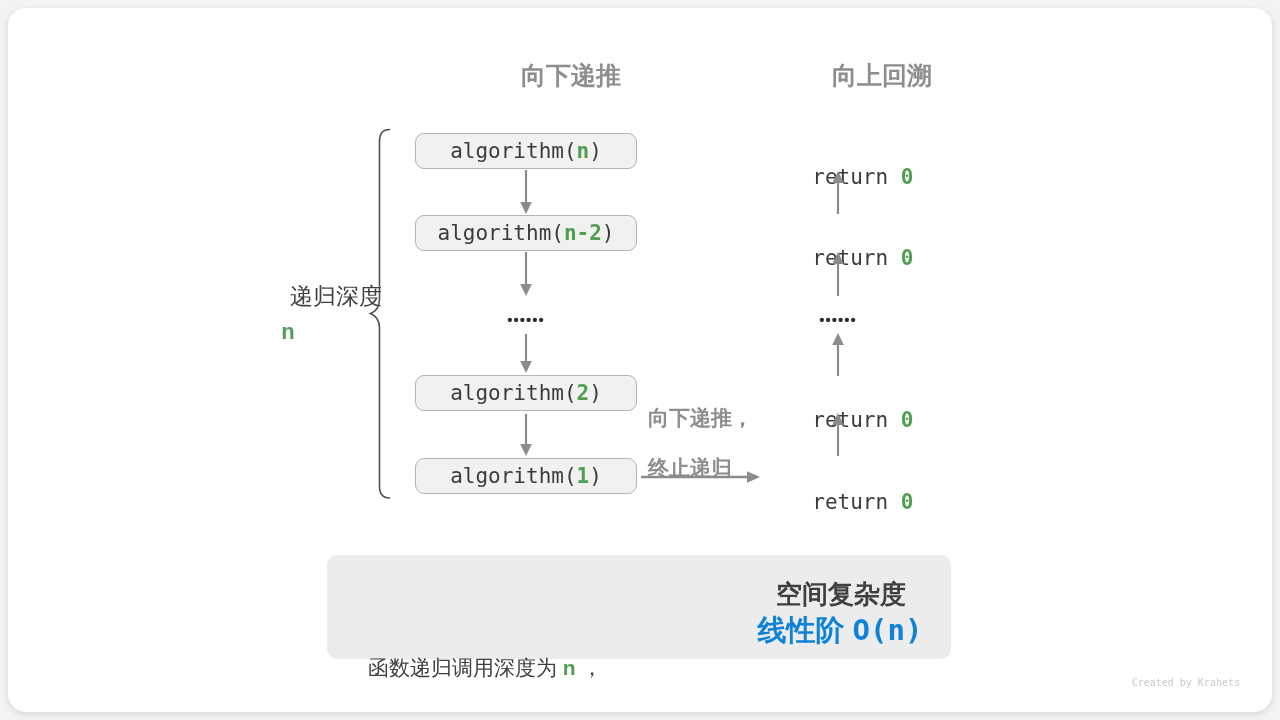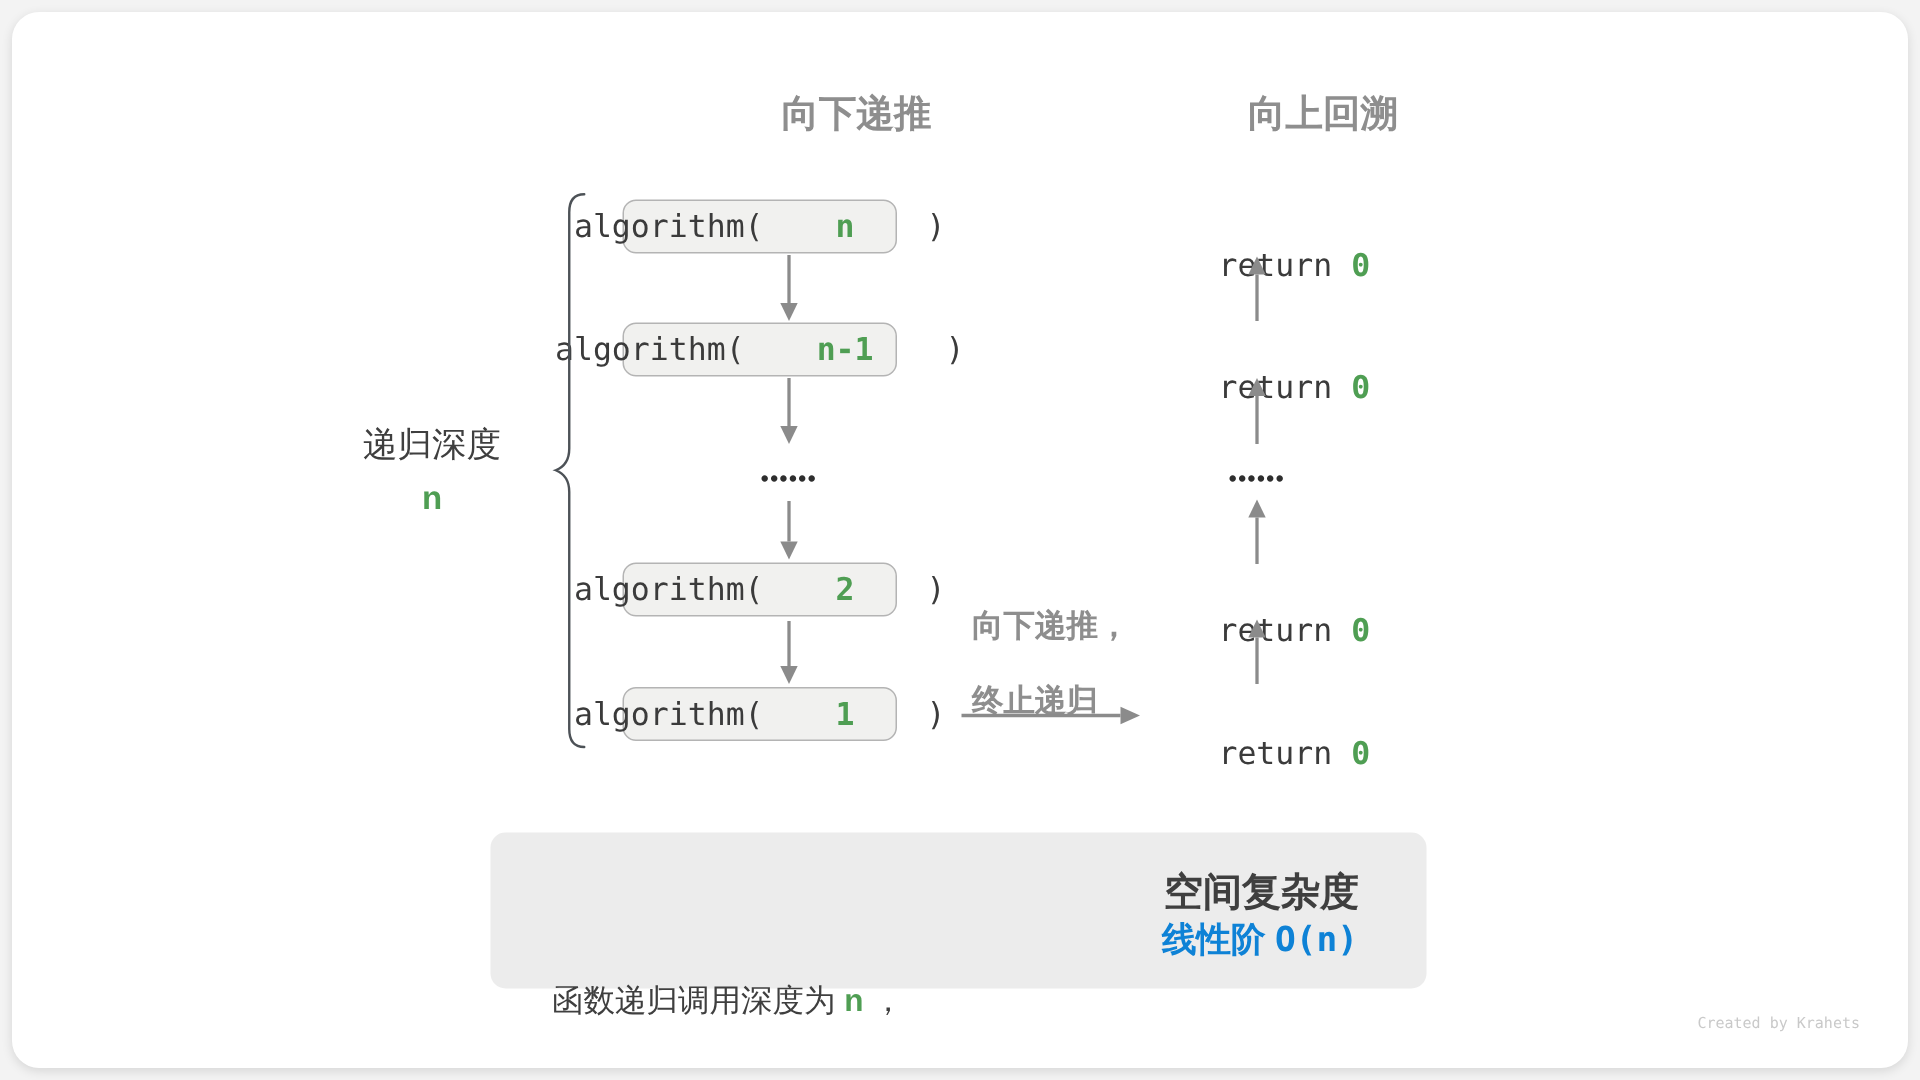--- a/index.html
+++ b/index.html
@@ -19,57 +19,57 @@
     box-shadow:0 2px 7px rgba(0,0,0,0.12);
   }
   .abs{position:absolute;}
   .center-x{transform:translateX(-50%);}
   .col-header{
     font-size:25px;font-weight:bold;color:var(--gray-label);
     white-space:nowrap;
     margin-left:44px;
   }
   .code-box{
-    left:415px;width:183px;height:36px;
+    left:415px;width:222px;height:36px;
     background:#f1f1ef;border:1.5px solid #b4b4b4;border-radius:9px;
     display:flex;align-items:center;justify-content:center;
     font-family:"DejaVu Sans Mono","Liberation Mono",monospace;
-    font-size:21px;color:var(--text);white-space:pre;gap:48px;
+    font-size:21px;color:var(--text);white-space:pre;
   }
   .code-box .arg{color:var(--green);font-weight:bold;}
   .return-row{
     left:787px;width:102px;height:26px;line-height:26px;
     font-family:"DejaVu Sans Mono","Liberation Mono",monospace;
     font-size:21px;color:var(--text);white-space:pre;
   }
   .return-row .val{color:var(--green);font-weight:bold;}
   .dots{
     height:16px;line-height:16px;text-align:center;
     font-size:15px;letter-spacing:1px;font-weight:bold;color:#2e2e2e;
   }
-  .depth-label{font-size:23px;color:#3f3f3f;white-space:nowrap;}
+  .depth-label{font-size:23px;color:#3f3f3f;white-space:nowrap;margin-left:48px;}
   .depth-n{font-size:22px;font-weight:bold;color:var(--green);}
   .trigger{
     left:648px;font-size:21px;font-weight:bold;color:var(--gray-label);
     white-space:nowrap;line-height:23px;
   }
   .summary-panel{
     left:327px;top:555px;width:624px;height:104px;
     background:#ececec;border-radius:10px;
   }
   .summary-left{
     left:368px;top:575px;font-size:21px;color:#3f3f3f;
     line-height:37px;white-space:pre;
   }
   .summary-left .var{color:var(--green);font-weight:bold;}
   .summary-title{
     font-size:26px;font-weight:bold;color:#3f3f3f;white-space:nowrap;
   }
   .summary-result{
-    font-size:23px;font-weight:bold;color:var(--blue);white-space:nowrap;
+    font-size:29px;font-weight:bold;color:var(--blue);white-space:nowrap;
   }
   .summary-result .big-o{font-family:"DejaVu Sans Mono","Liberation Mono",monospace;}
   .credit{
     right:40px;top:677px;
     font-family:"DejaVu Sans Mono","Liberation Mono",monospace;
     font-size:10px;color:#c9c9c9;white-space:nowrap;
   }
   svg.overlay{position:absolute;left:0;top:0;pointer-events:none;}
 </style>
 </head>
@@ -77,21 +77,21 @@
 
 <div class="card"></div>
 
 <div class="abs center-x col-header" style="left:527px;top:59px;">向下递推</div>
 <div class="abs center-x col-header" style="left:838px;top:59px;">向上回溯</div>
 
 <div class="abs code-box" style="top:133px;">
   <span>algorithm(</span><span class="arg">n</span><span>)</span>
 </div>
 <div class="abs code-box" style="top:215px;">
-  <span>algorithm(</span><span class="arg">n-1</span><span>)</span>
+  <span>algorithm(</span><span class="arg">n-2</span><span>)</span>
 </div>
 <div class="abs dots" style="left:415px;width:222px;top:312px;">••••••</div>
 <div class="abs code-box" style="top:375px;">
   <span>algorithm(</span><span class="arg">2</span><span>)</span>
 </div>
 <div class="abs code-box" style="top:458px;">
   <span>algorithm(</span><span class="arg">1</span><span>)</span>
 </div>
 
 <div class="abs return-row" style="top:138px;">

